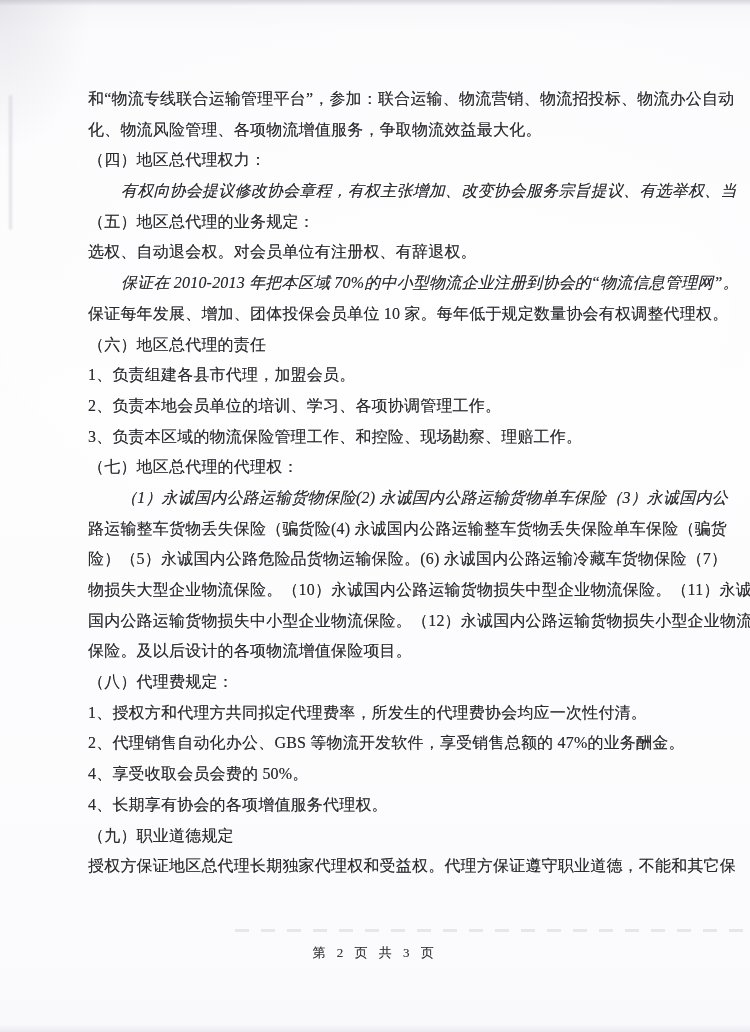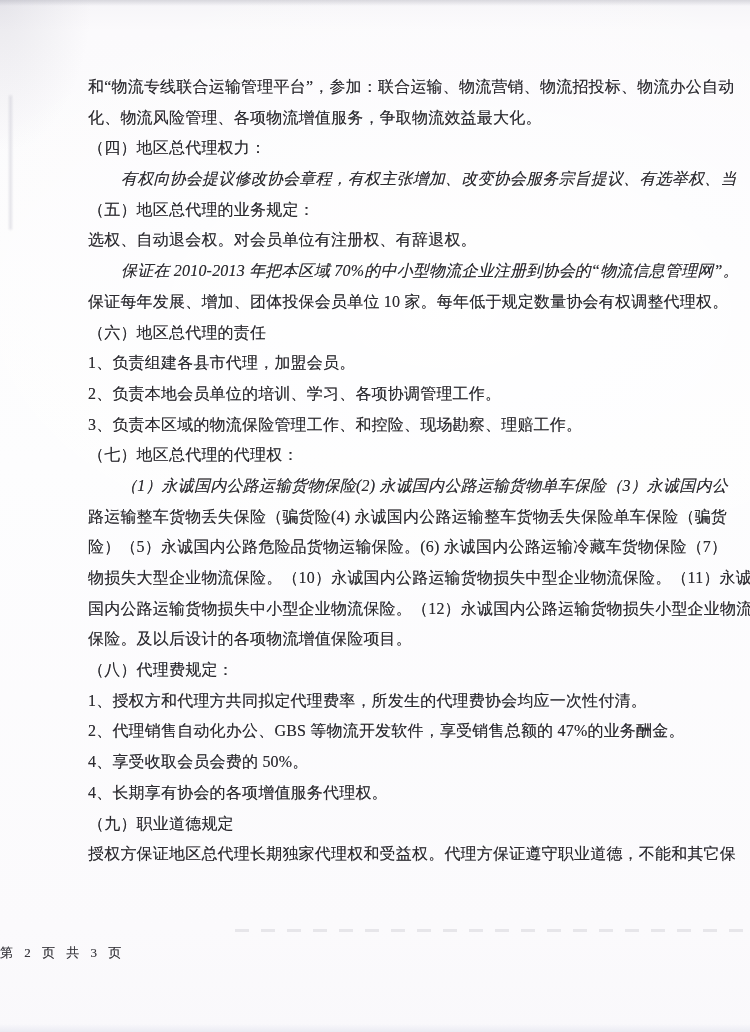--- a/index.html
+++ b/index.html
@@ -44,39 +44,39 @@
     opacity: 0.7;
   }
   .bottom-edge-tint {
     position: absolute; bottom: 0; left: 0; right: 0; height: 8px;
     background: linear-gradient(0deg, rgba(182,188,214,0.22), rgba(182,188,214,0));
   }
   
   .text-block {
     position: absolute;
     left: 88px;
-    top: 72px;
+    top: 84px;
     width: 618px;
   }
   .line {
     height: 30.7px;
     font-size: 16px;
     line-height: 30.7px;
     color: #2c2b30;
     letter-spacing: 0.2px;
     white-space: nowrap;
     text-shadow: 0 0 0.6px rgba(44,43,48,0.55);
   }
   .ind { padding-left: 33px; font-style: italic; }
   .footer {
     position: absolute;
     top: 944px;
     left: 0;
     right: 0;
-    text-align: left;
+    text-align: center;
     font-size: 13px;
     letter-spacing: 4px;
     color: #38373d;
     text-shadow: 0 0 0.5px rgba(56,55,61,0.5);
   }
 </style>
 </head>
 <body>
 
 <div class="page">

